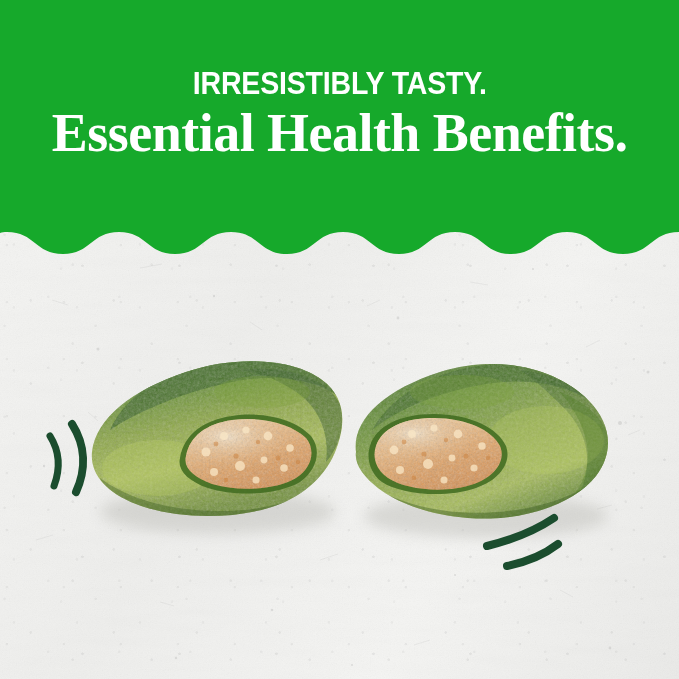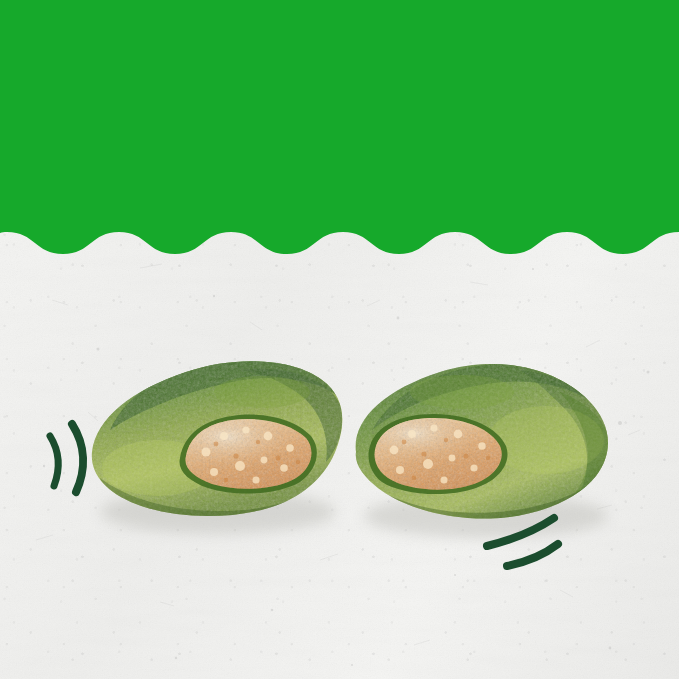--- a/index.html
+++ b/index.html
@@ -167,20 +167,24 @@
                C 315,232 315,254 287,254
                C 259,254 259,232 231,232
                C 203,232 203,254 175,254
                C 147,254 147,232 119,232
                C 91,232 91,254 63,254
                C 35,254 35,232 7,232
                C 4,232 2,232 0,233 Z"></path>
     </svg>
   </div>
 
+  <div class="headline-wrap">
+    <div class="eyebrow">IRRESISTIBLY TASTY.</div>
+    <div class="bigline">Essential Health Benefits.</div>
+  </div>
 
   <div class="product-stage">
     <svg width="679" height="679" viewBox="0 0 679 679" aria-hidden="true">
       <defs>
 
         <linearGradient id="crustL" x1="0" y1="0" x2="0.35" y2="1">
           <stop offset="0%" stop-color="#3F6A24"></stop>
           <stop offset="22%" stop-color="#5C8A2E"></stop>
           <stop offset="48%" stop-color="#8BA73F"></stop>
           <stop offset="72%" stop-color="#A8BE52"></stop>

